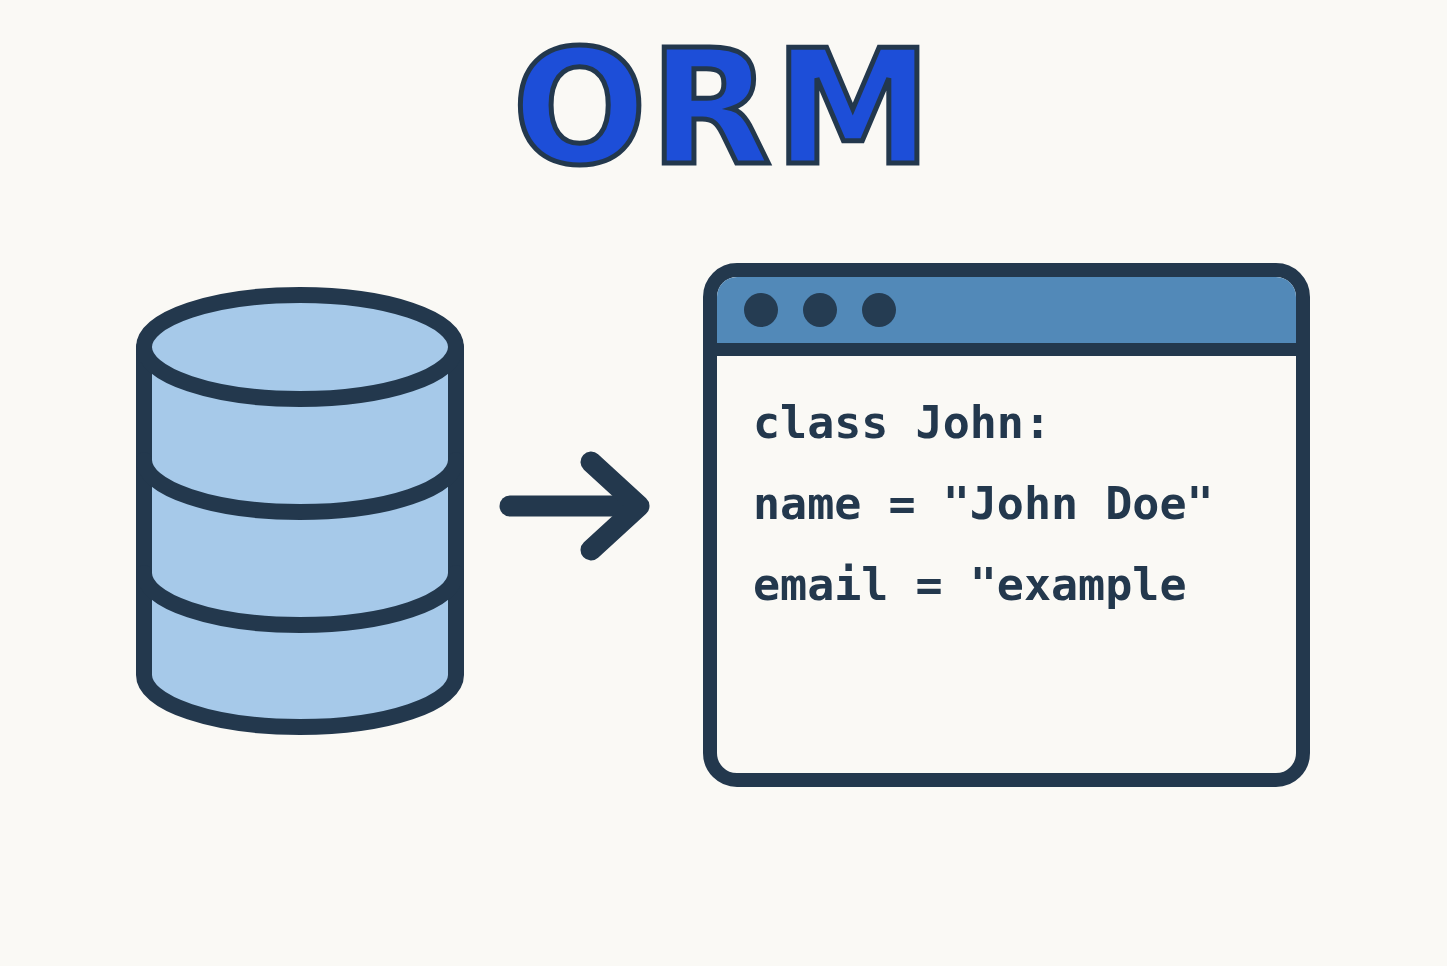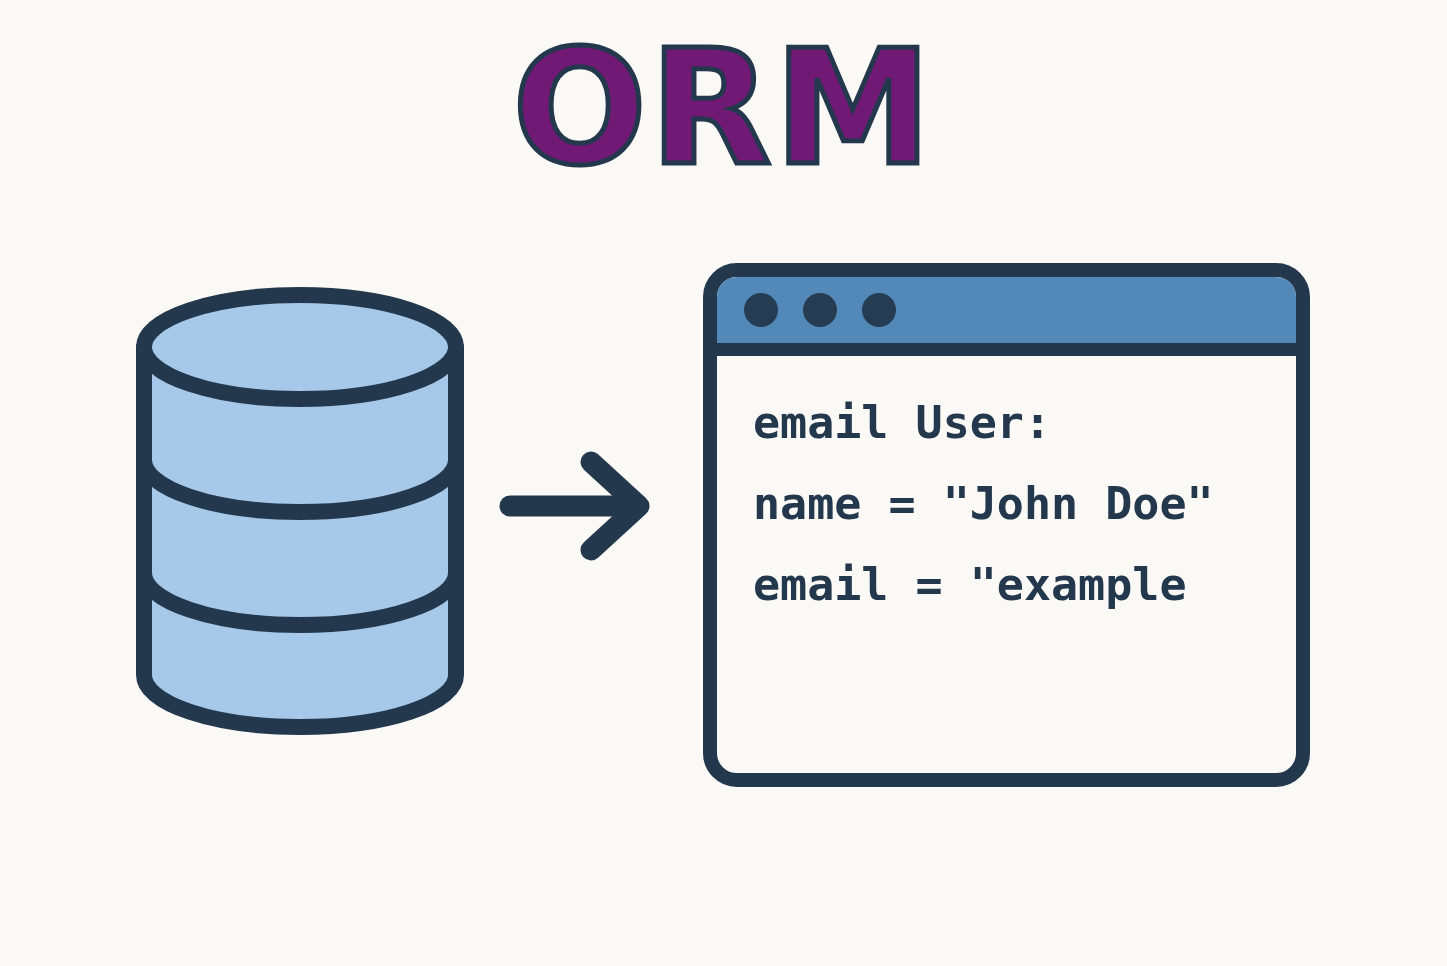--- a/index.html
+++ b/index.html
@@ -19,21 +19,21 @@
   .title {
     position: absolute;
     top: 22px;
     left: 0;
     width: 100%;
     text-align: center;
     font-size: 158px;
     line-height: 1.1;
     font-weight: 900;
     letter-spacing: 3px;
-    color: #701a75;
+    color: #1d4ed8;
     -webkit-text-stroke: 5px #23384d;
   }
   .db-icon {
     position: absolute;
     left: 133px;
     top: 285px;
     width: 334px;
     height: 454px;
   }
   .arrow-icon {
@@ -103,19 +103,19 @@
     <path d="M 93 12 L 141 56 L 93 100" fill="none" stroke="#23384d" stroke-width="21" stroke-linecap="round" stroke-linejoin="round"></path>
   </svg>
 
   <div class="code-window">
     <div class="window-header">
       <span class="window-dot"></span>
       <span class="window-dot"></span>
       <span class="window-dot"></span>
     </div>
     <div class="code-area">
-      <div class="code-line">email User:</div>
+      <div class="code-line">class John:</div>
       <div class="code-line">name = "John Doe"</div>
       <div class="code-line">email = "example</div>
     </div>
   </div>
 
 </div>
 
 </body></html>

